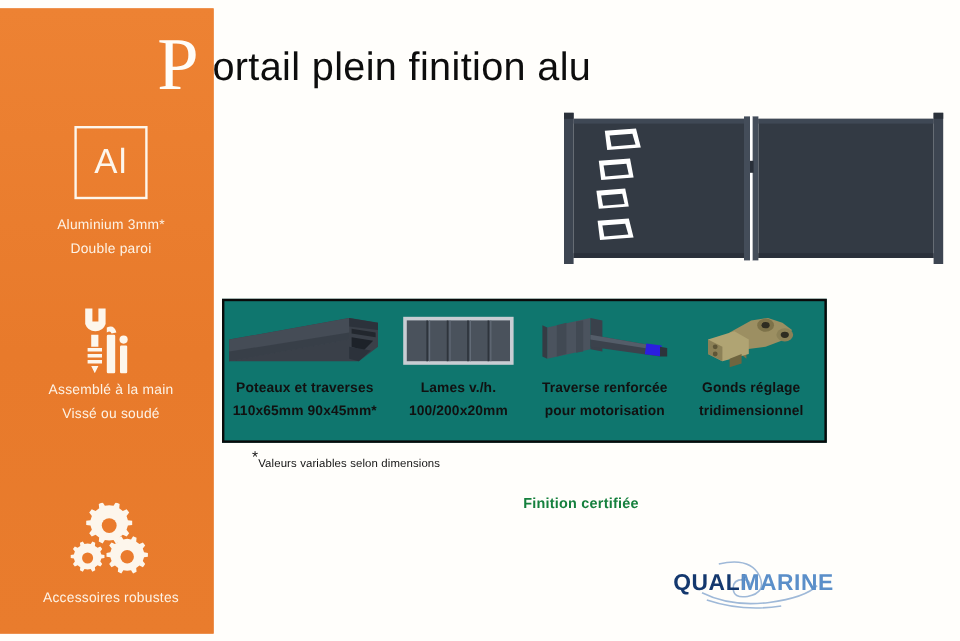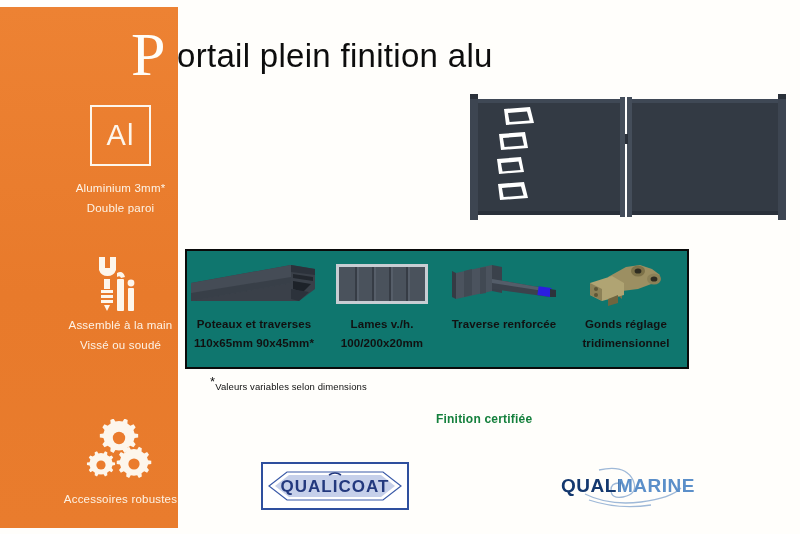--- a/index.html
+++ b/index.html
@@ -9,21 +9,21 @@
     background:#ffffff;
   }
   #page{position:absolute;inset:0;background:#fffefb;}
 
   
   .sidebar{
     position:absolute;left:0;top:7px;width:178px;height:521px;
     background:#ea7b2d;
     background-image:linear-gradient(180deg,#ed8233 0%,#e87a2b 55%,#e97c2d 100%);
   }
-  .side-feature{position:absolute;left:0;width:185px;text-align:center;color:#fdf6ec;padding-left:28px;}
+  .side-feature{position:absolute;left:0;width:185px;text-align:center;color:#fdf6ec;}
   .side-label{
     font-size:11.5px;letter-spacing:.2px;line-height:20px;
     color:#fdf3e6;font-weight:400;
   }
 
   
   .al-box{
     width:61px;height:61px;margin:0 auto;
     border:2.5px solid #fdf6ec;box-sizing:border-box;
     display:flex;align-items:center;justify-content:center;
@@ -251,20 +251,21 @@
             <path d="M18 12 L26 10 L26 36 L18 38 Z" fill="#414953"></path>
             <path d="M34 9 L40 8 L40 34 L34 35 Z" fill="#414953"></path>
             <path d="M46 20 L104 30 L104 38 L46 30 Z" fill="#3b424c"></path>
             <path d="M46 20 L104 30 L104 33 L46 24 Z" fill="#545d69"></path>
             <rect x="92" y="28" width="13" height="9" fill="#2b1ee0" transform="rotate(8 98 32)"></rect>
             <path d="M104 30 L110 31 L110 38 L104 38 Z" fill="#2d333b"></path>
           </svg>
         </div>
         <div class="prod-cap">
           <span>Traverse renforcée</span>
+          <span class="l2">pour motorisation</span>
         </div>
       </div>
 
       <div class="prod-cell">
         <div class="prod-img">
           <svg width="96" height="50" viewBox="0 0 96 50" aria-hidden="true">
             <path d="M30 18 L48 8 L62 6 L74 10 L82 16 L76 24 L60 30 L44 32 L32 28 Z" fill="#9c8f62"></path>
             <path d="M30 18 L44 32 L44 40 L30 28 Z" fill="#7d7249"></path>
             <path d="M12 24 L34 17 L46 24 L46 36 L24 42 L12 36 Z" fill="#b0a473"></path>
             <path d="M12 24 L12 36 L24 42 L24 30 Z" fill="#8c8157"></path>
@@ -285,28 +286,20 @@
 
     </div>
   </div>
 
   <div class="footnote">
     <sup>*</sup><span>Valeurs variables selon dimensions</span>
   </div>
 
   <div class="certif">Finition certifiée</div>
 
-  <div class="logo-qualicoat">
-    <svg width="140" height="40" viewBox="0 0 140 40" aria-hidden="true">
-      <path d="M4 20 L22 6 L118 6 L136 20 L118 34 L22 34 Z" fill="#ffffff" stroke="#3a5aa8" stroke-width="1.2"></path>
-      <path d="M10 20 L24 9 L116 9 L130 20 L116 31 L24 31 Z" fill="#5d79c4" opacity=".35"></path>
-      <text x="70" y="26" text-anchor="middle" font-family="'Liberation Sans',sans-serif" font-size="17" font-weight="700" letter-spacing="1" fill="#23397e">QUALICOAT</text>
-      <path d="M64 9 q6 -4 12 0" stroke="#23397e" stroke-width="1.6" fill="none"></path>
-    </svg>
-  </div>
 
   <div class="logo-qualimarine">
     <svg width="160" height="46" viewBox="0 0 160 46" aria-hidden="true">
       <g fill="none" stroke="#9fb9d8" stroke-width="1.3">
         <path d="M44 6 q26 -6 34 10 q6 14 -10 17 q-12 2 -12 -7 q0 -7 8 -7 q6 0 6 5"></path>
         <path d="M30 30 q24 12 56 8 q30 -4 40 -14"></path>
         <path d="M34 36 q30 10 62 5"></path>
       </g>
       <text x="6" y="28" font-family="'Liberation Sans',sans-serif" font-size="19" font-weight="700" letter-spacing=".5" fill="#14386e">QUALI</text>
       <text x="62" y="28" font-family="'Liberation Sans',sans-serif" font-size="19" font-weight="700" letter-spacing=".5" fill="#5b8fc9">MARINE</text>

